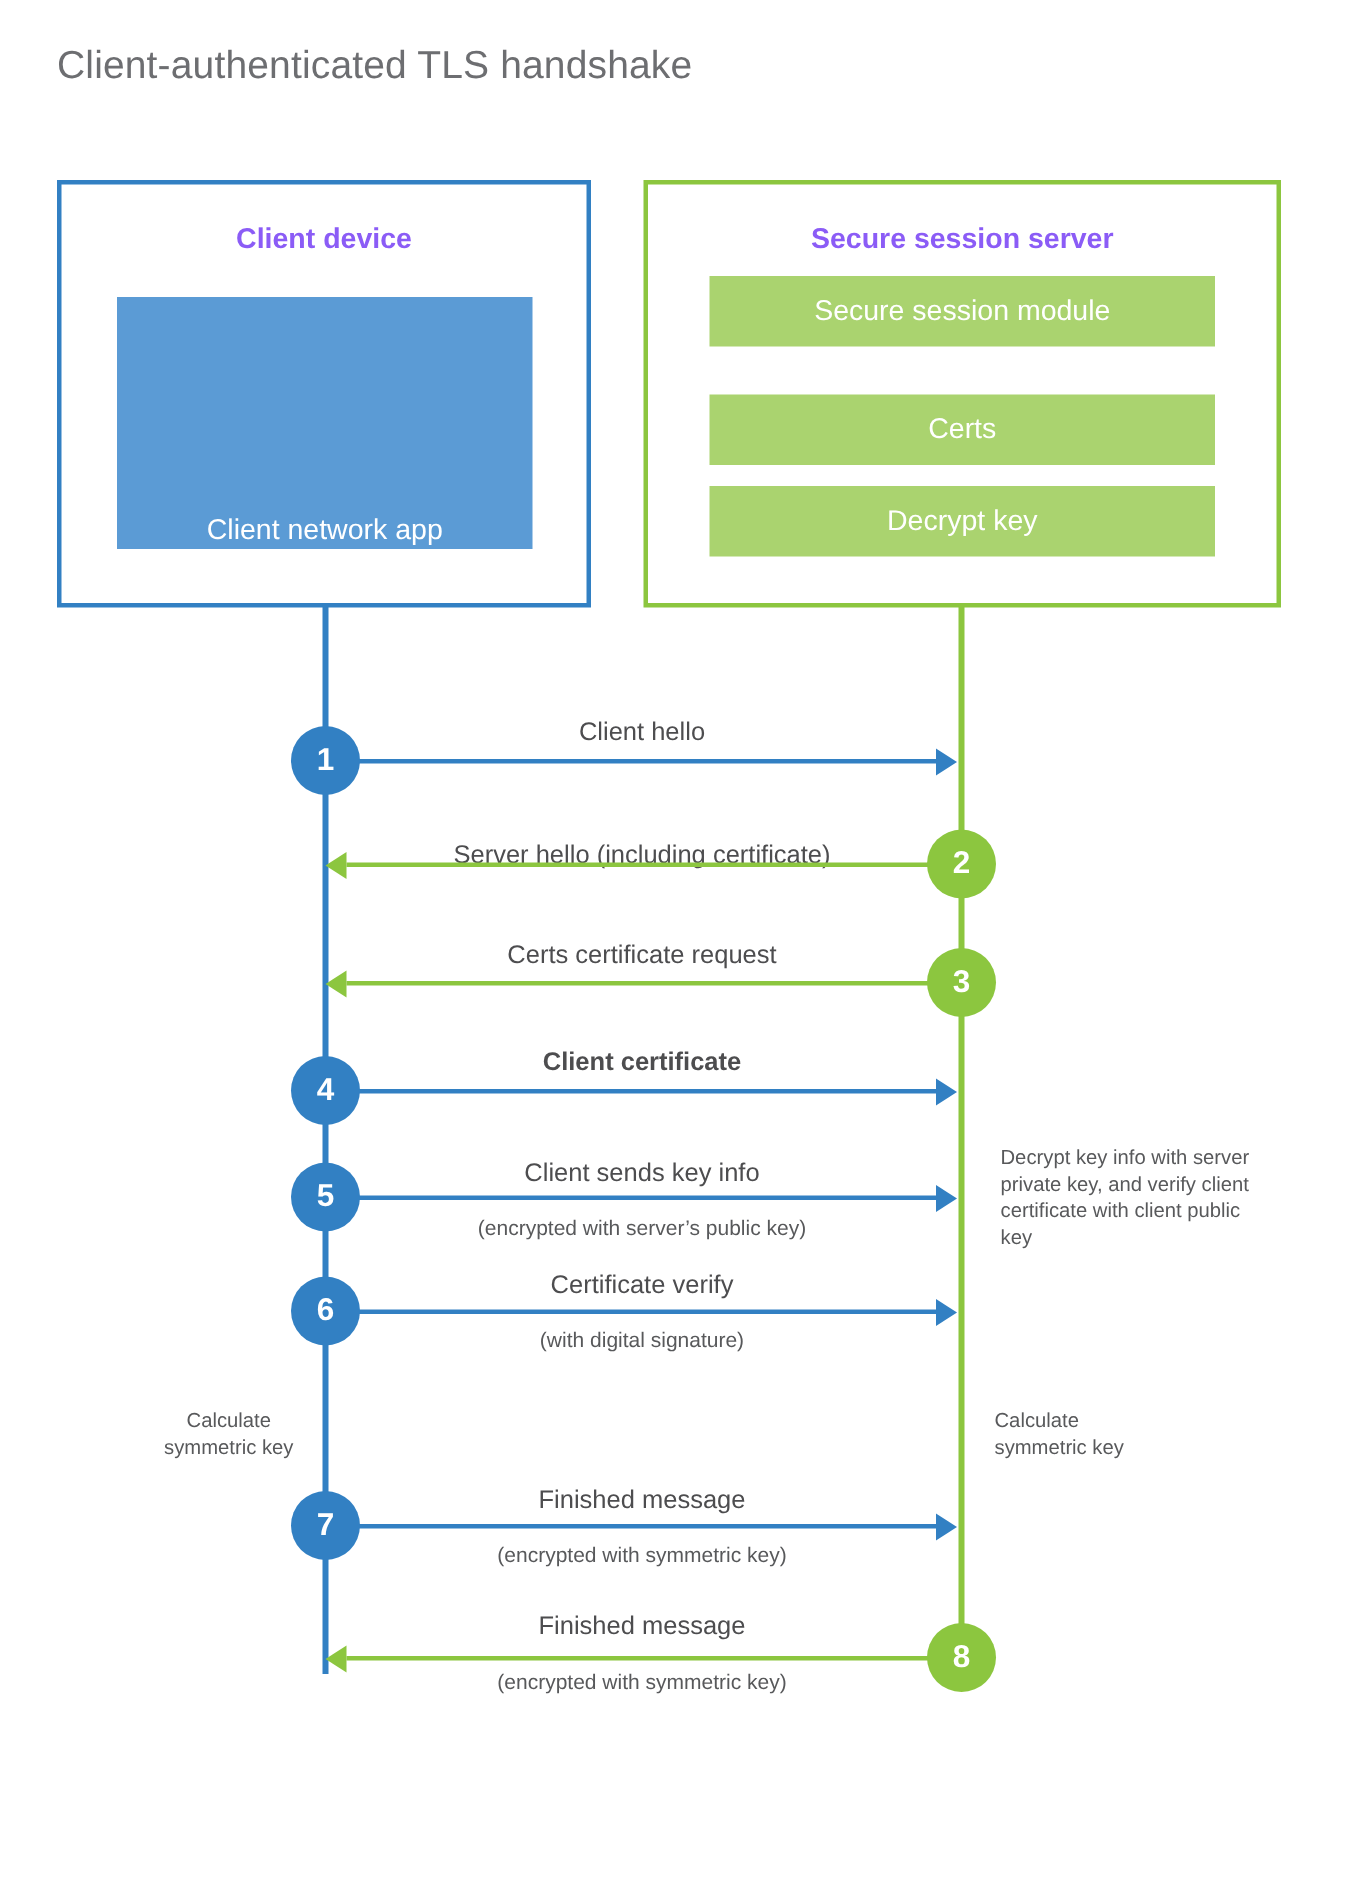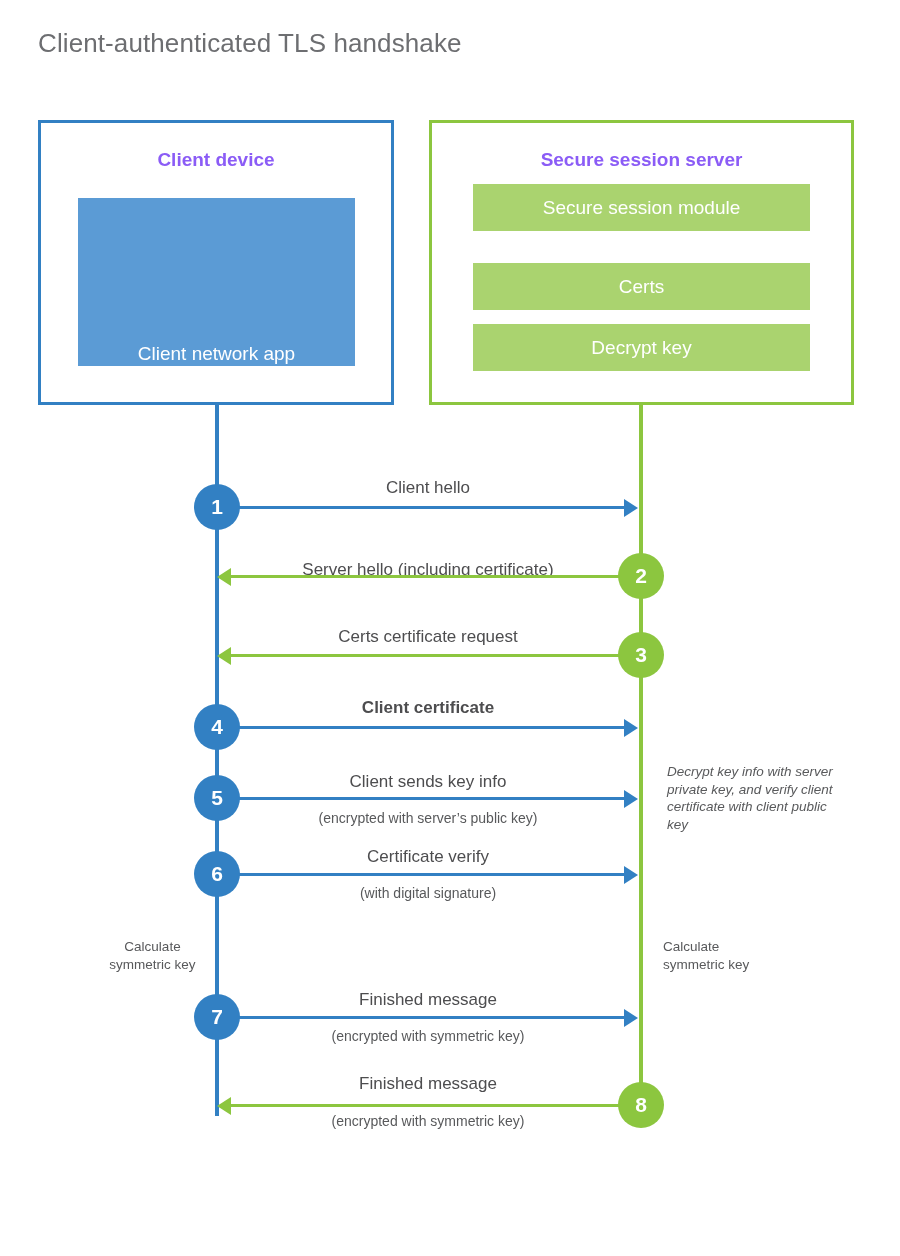--- a/index.html
+++ b/index.html
@@ -79,21 +79,21 @@
     color:#ffffff;font-size:21px;font-weight:bold;
   }
   .step.blue{background:#3280c3;}
   .step.green{background:#8cc63f;}
 
   
   .note{
     position:absolute;font-size:13.5px;line-height:17.5px;color:#58595b;
     white-space:pre-line;
   }
-  #note-server-decrypt{left:667px;top:763px;width:175px;text-align:left;font-style:italic;}
+  #note-server-decrypt{left:667px;top:763px;width:175px;text-align:left;}
   #note-calc-client{left:60px;top:938px;width:185px;text-align:center;}
   #note-calc-server{left:663px;top:938px;width:160px;text-align:left;}
 </style>
 </head>
 <body>
 
 <div class="canvas">
 
   <div class="title">Client-authenticated TLS handshake</div>
 

